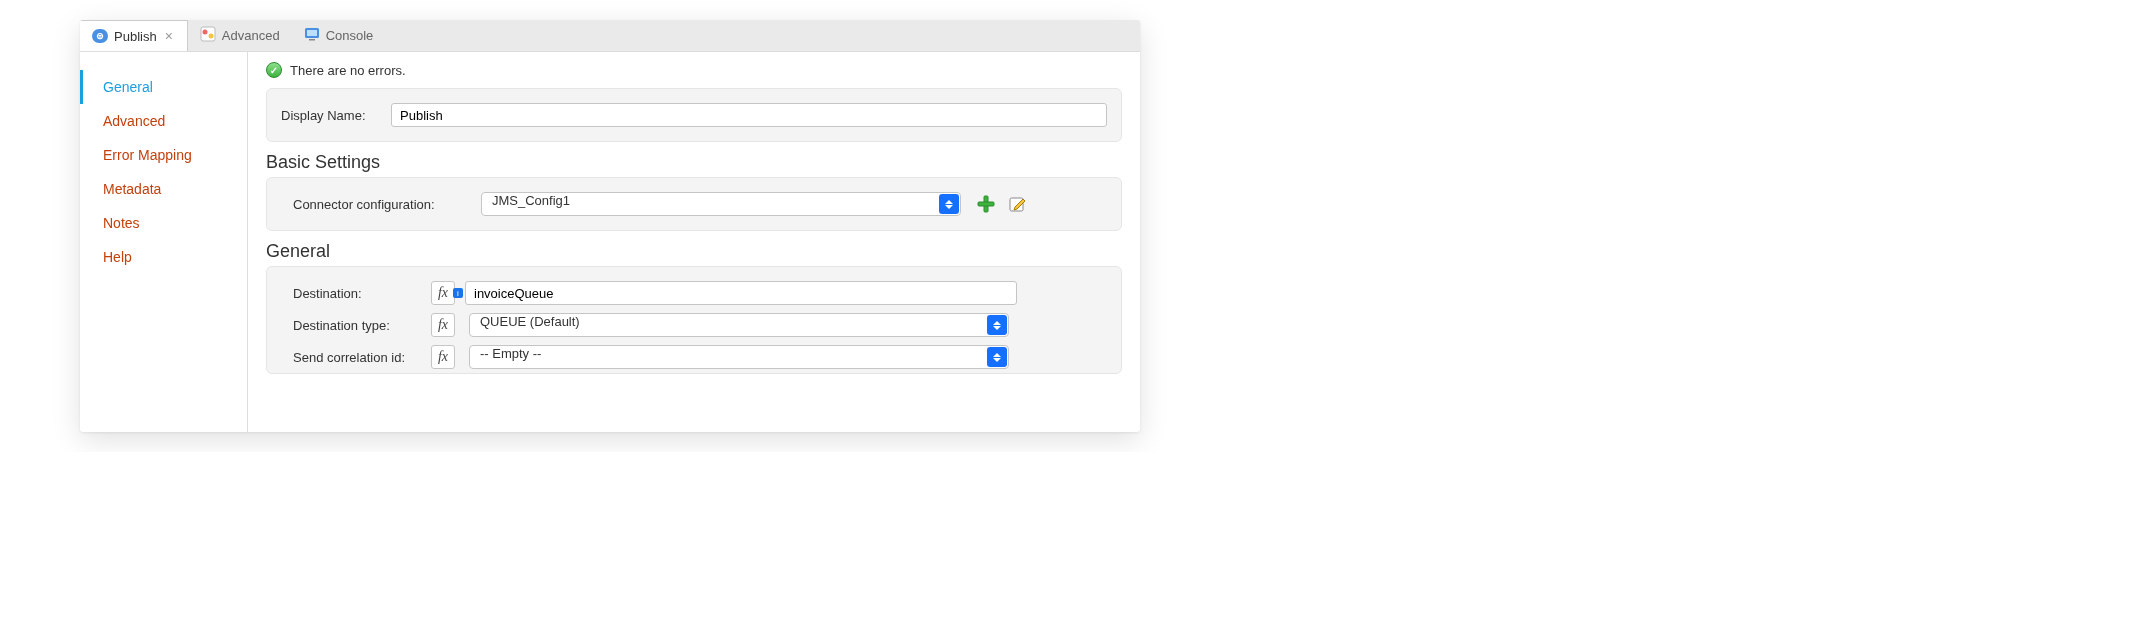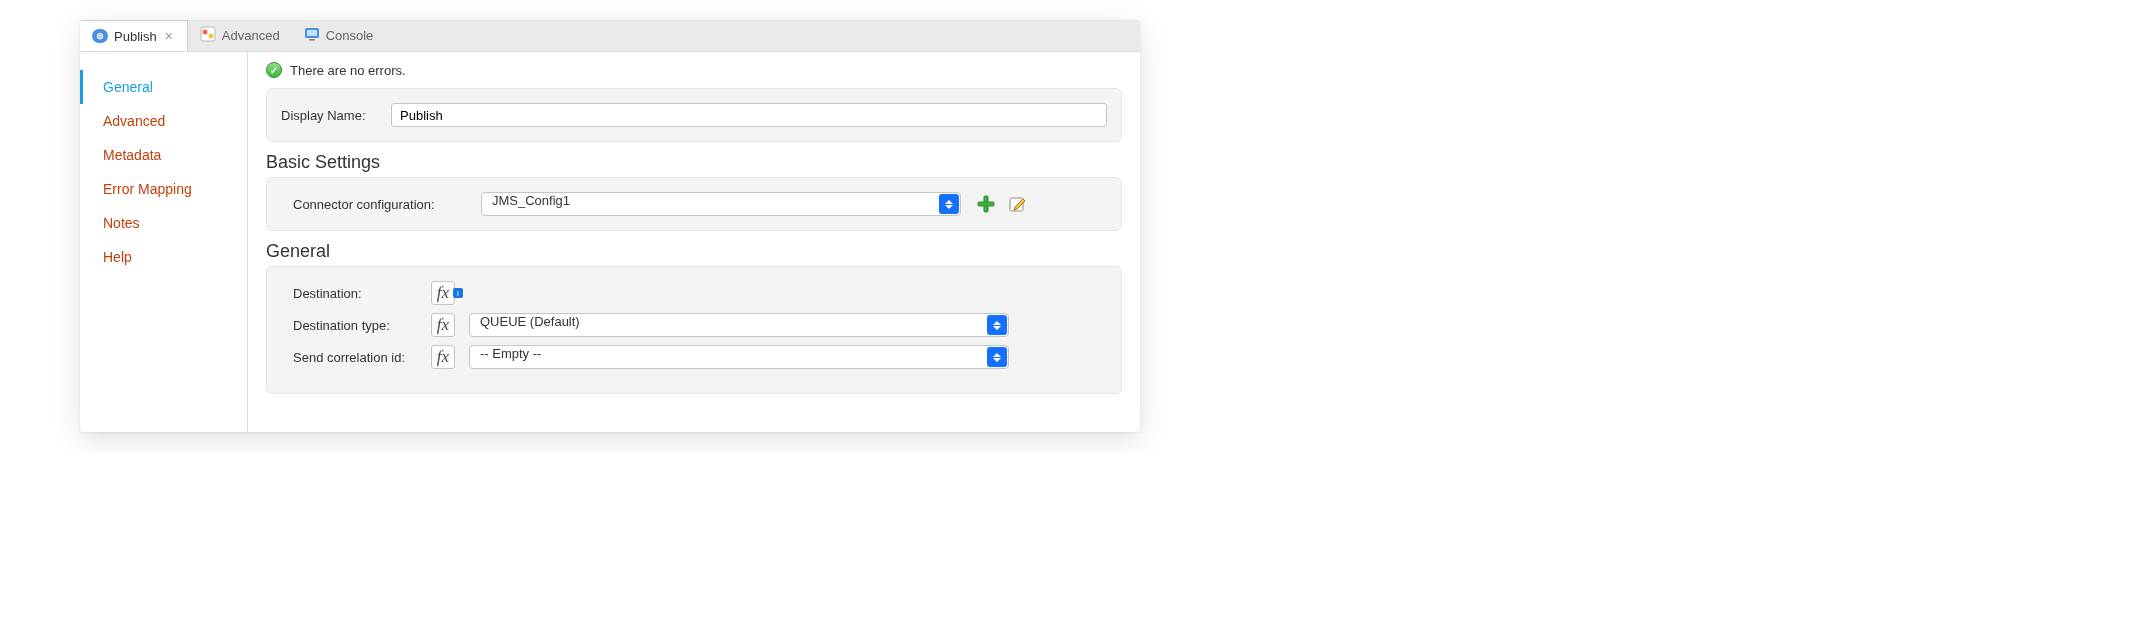--- a/index.html
+++ b/index.html
@@ -157,21 +157,21 @@
     display: inline-flex; align-items:center; justify-content:center;
     cursor: pointer;
   }
   .fx-btn {
     width: 24px; height:24px;
     border: 1px solid #c5c5c5;
     border-radius: 3px;
     background: #fff;
     font-style: italic;
     font-family: Georgia, serif;
-    font-size: 17px;
+    font-size: 14px;
     display: inline-flex; align-items:center; justify-content:center;
     cursor: pointer;
     color: #444;
   }
   .mini-info {
     width:10px;height:10px;background:#1a73e8;color:#fff;border-radius:2px;
     font-size:8px;display:inline-flex;align-items:center;justify-content:center;
     margin-left:-2px;margin-right:2px;
   }
   .after-select-btns { display:flex; gap:10px; margin-left:14px; }
@@ -212,24 +212,24 @@
   <div class="body-area">
 
     <div class="sidebar">
       <div class="sidebar-item active">
         <span>General</span>
       </div>
       <div class="sidebar-item">
         <span>Advanced</span>
       </div>
       <div class="sidebar-item">
+        <span>Error Mapping</span>
+      </div>
+      <div class="sidebar-item">
         <span>Metadata</span>
-      </div>
-      <div class="sidebar-item">
-        <span>Error Mapping</span>
       </div>
       <div class="sidebar-item">
         <span>Notes</span>
       </div>
       <div class="sidebar-item">
         <span>Help</span>
       </div>
     </div>
 
     <div class="main">
@@ -267,26 +267,27 @@
               <svg width="18" height="18" viewBox="0 0 18 18">
                 <rect x="1" y="3" width="13" height="13" rx="1.5" fill="#fff" stroke="#888"></rect>
                 <path d="M6 12 L14 4 L16 6 L8 14 L5 15 Z" fill="#f5c542" stroke="#b07d00"></path>
               </svg>
             </span>
           </div>
         </div>
       </div>
 
       <div class="section-header">General</div>
-      <div class="panel" style="padding-bottom:20px">
+      <div class="panel" style="padding-bottom:0">
 
         <div class="row">
           <span class="row-label indent">Destination:</span>
           <span class="fx-btn">fx</span>
           <span class="mini-info">i</span>
+          <input class="text-input" style="max-width: 552px;" value="invoiceQueue">
         </div>
 
         <div class="row">
           <span class="row-label indent">Destination type:</span>
           <span class="fx-btn">fx</span>
           <div style="width:14px"></div>
           <div class="select-wrap wider">
             <div class="select">
                 <span>QUEUE (Default)</span>
               </div>

